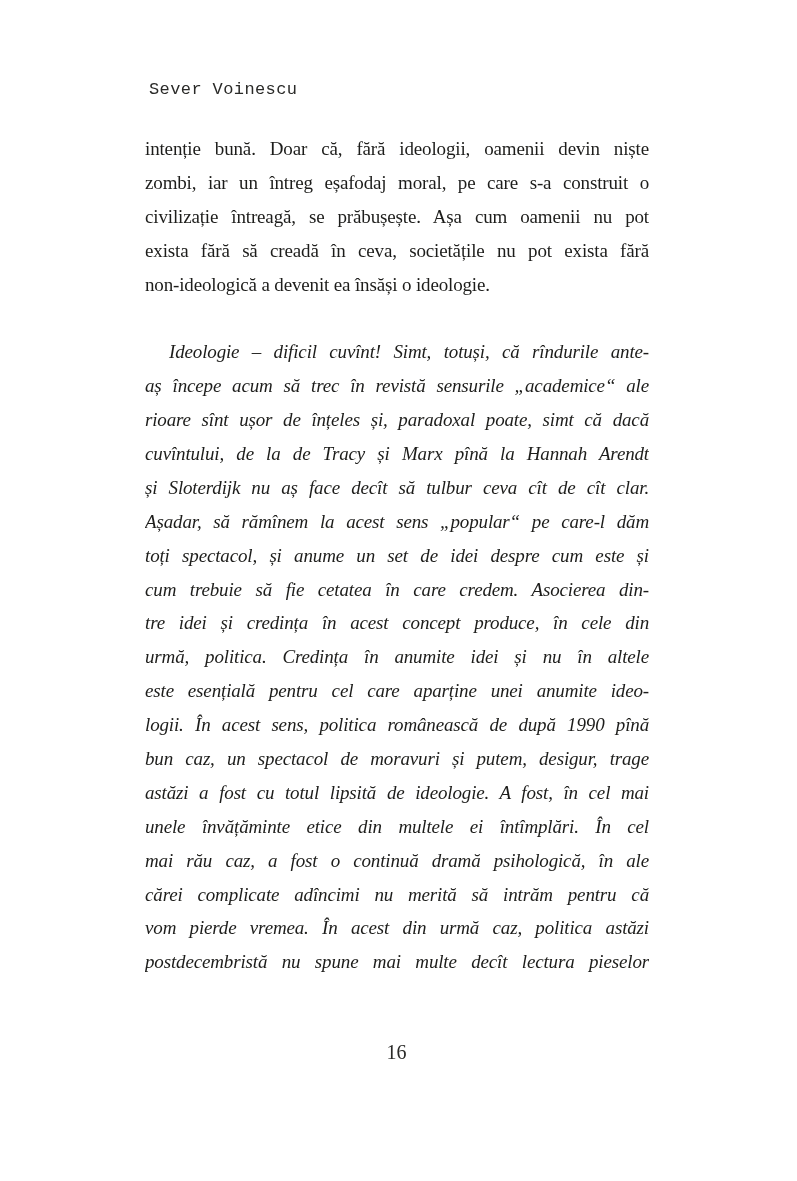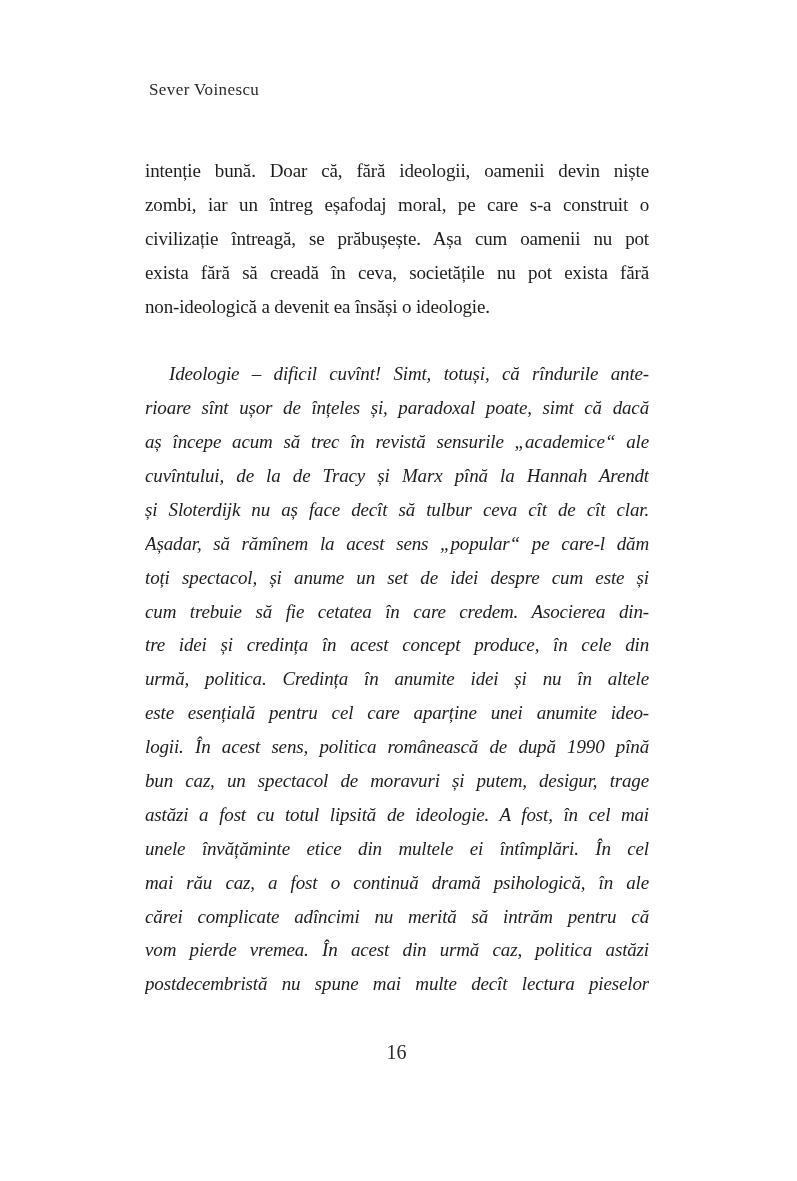--- a/index.html
+++ b/index.html
@@ -14,24 +14,25 @@
     background:#ffffff;
     color:#1d1d1b;
     overflow:hidden;
   }
   .running-header{
     position:absolute;
     left:149px;top:80px;
     font-size:17px;
     letter-spacing:0.4px;
     color:#2a2a28;
+    font-family:Liberation Mono, monospace;
   }
   .body-text{
     position:absolute;
-    left:145px;top:154px;
+    left:145px;top:132px;
     width:504px;
   }
   .para{margin:0;}
   .para + .para{margin-top:33.9px;font-style:italic;}
   .line{
     font-size:19px;
     line-height:33.9px;
     height:33.9px;
     overflow:hidden;
     letter-spacing:-0.15px;
@@ -64,22 +65,22 @@
   <div class="body-text">
       <div class="para">
         <div class="line">intenție bună. Doar că, fără ideologii, oamenii devin niște</div>
         <div class="line">zombi, iar un întreg eșafodaj moral, pe care s-a construit o</div>
         <div class="line">civilizație întreagă, se prăbușește. Așa cum oamenii nu pot</div>
         <div class="line">exista fără să creadă în ceva, societățile nu pot exista fără</div>
         <div class="line last">non-ideologică a devenit ea însăși o ideologie.</div>
       </div>
       <div class="para">
         <div class="line indent">Ideologie – dificil cuvînt! Simt, totuși, că rîndurile ante-</div>
+        <div class="line">aș începe acum să trec în revistă sensurile „academice“ ale</div>
         <div class="line">rioare sînt ușor de înțeles și, paradoxal poate, simt că dacă</div>
-        <div class="line">aș începe acum să trec în revistă sensurile „academice“ ale</div>
         <div class="line">cuvîntului, de la de Tracy și Marx pînă la Hannah Arendt</div>
         <div class="line">și Sloterdijk nu aș face decît să tulbur ceva cît de cît clar.</div>
         <div class="line">Așadar, să rămînem la acest sens „popular“ pe care-l dăm</div>
         <div class="line">toți spectacol, și anume un set de idei despre cum este și</div>
         <div class="line">cum trebuie să fie cetatea în care credem. Asocierea din-</div>
         <div class="line">tre idei și credința în acest concept produce, în cele din</div>
         <div class="line">urmă, politica. Credința în anumite idei și nu în altele</div>
         <div class="line">este esențială pentru cel care aparține unei anumite ideo-</div>
         <div class="line">logii. În acest sens, politica românească de după 1990 pînă</div>
         <div class="line">bun caz, un spectacol de moravuri și putem, desigur, trage</div>

